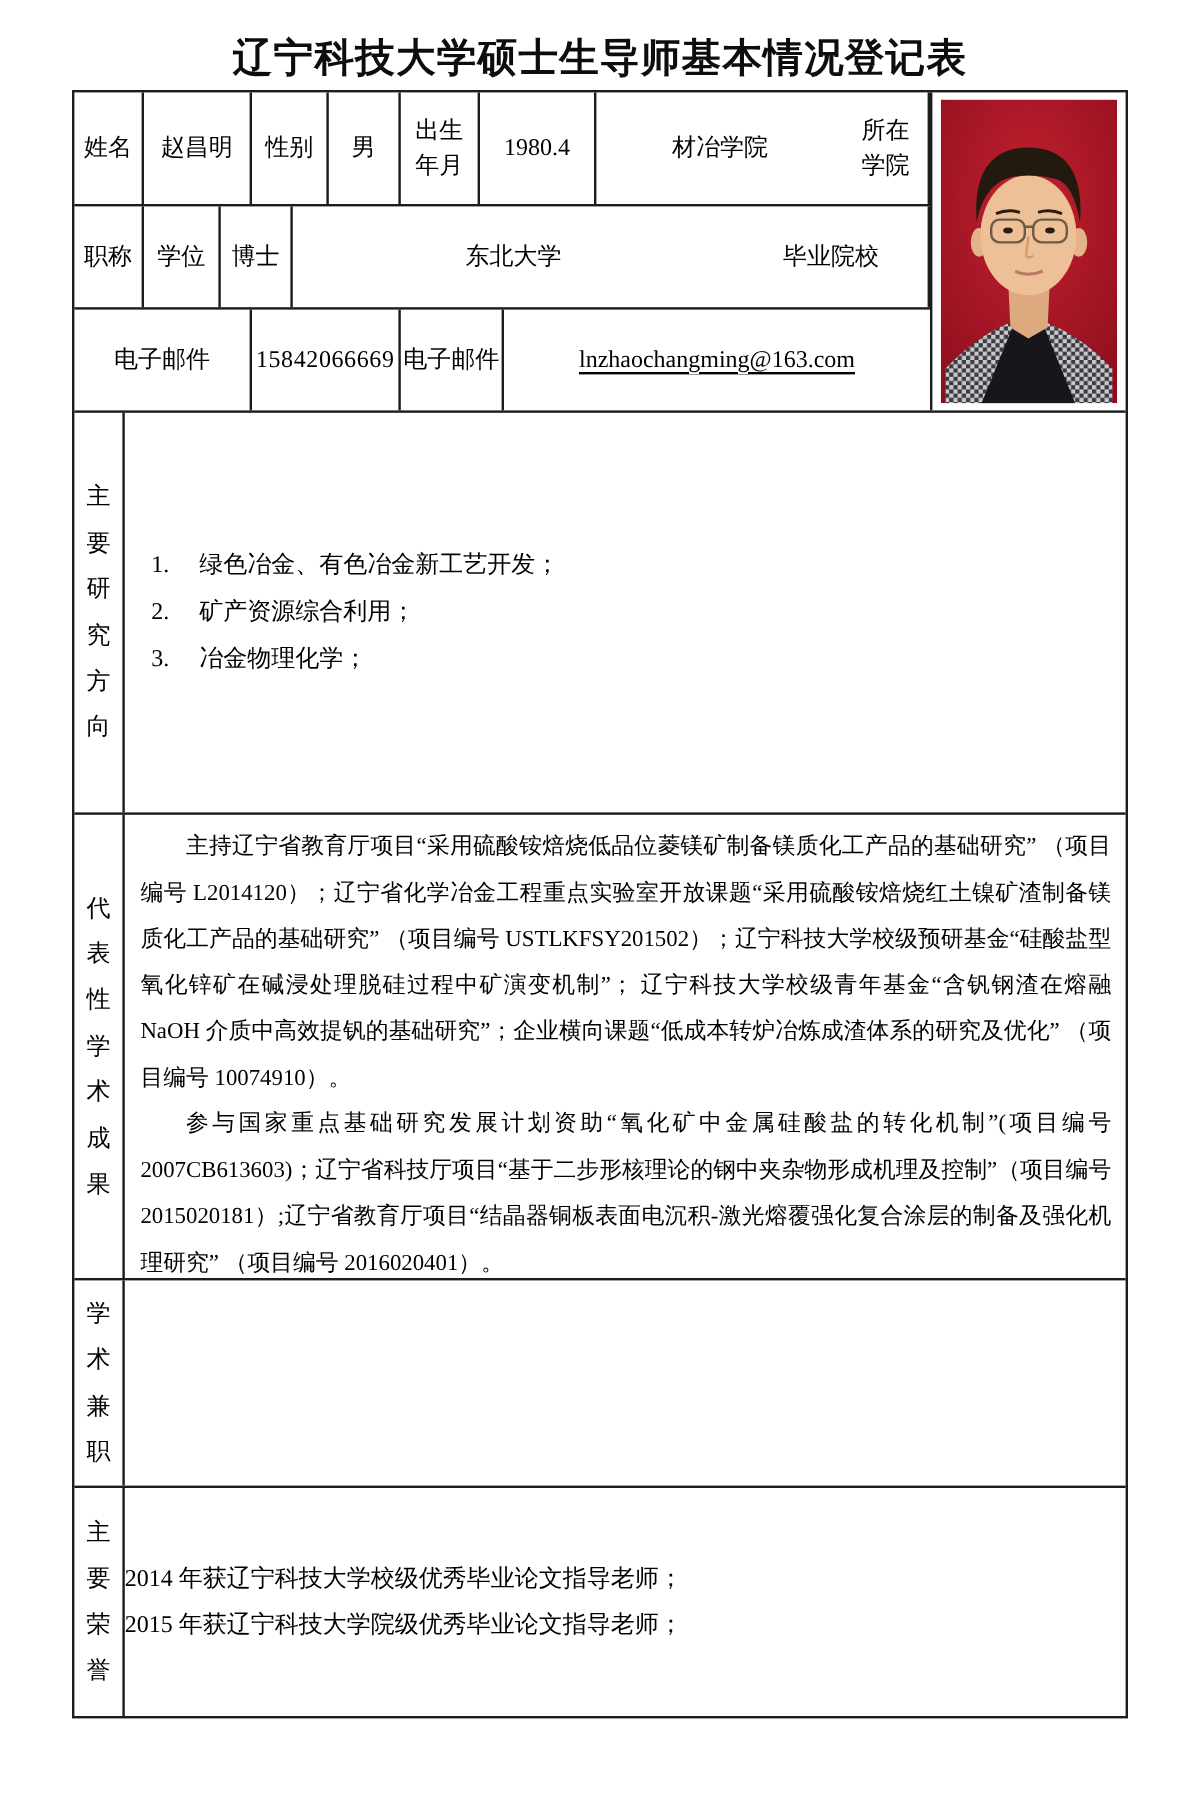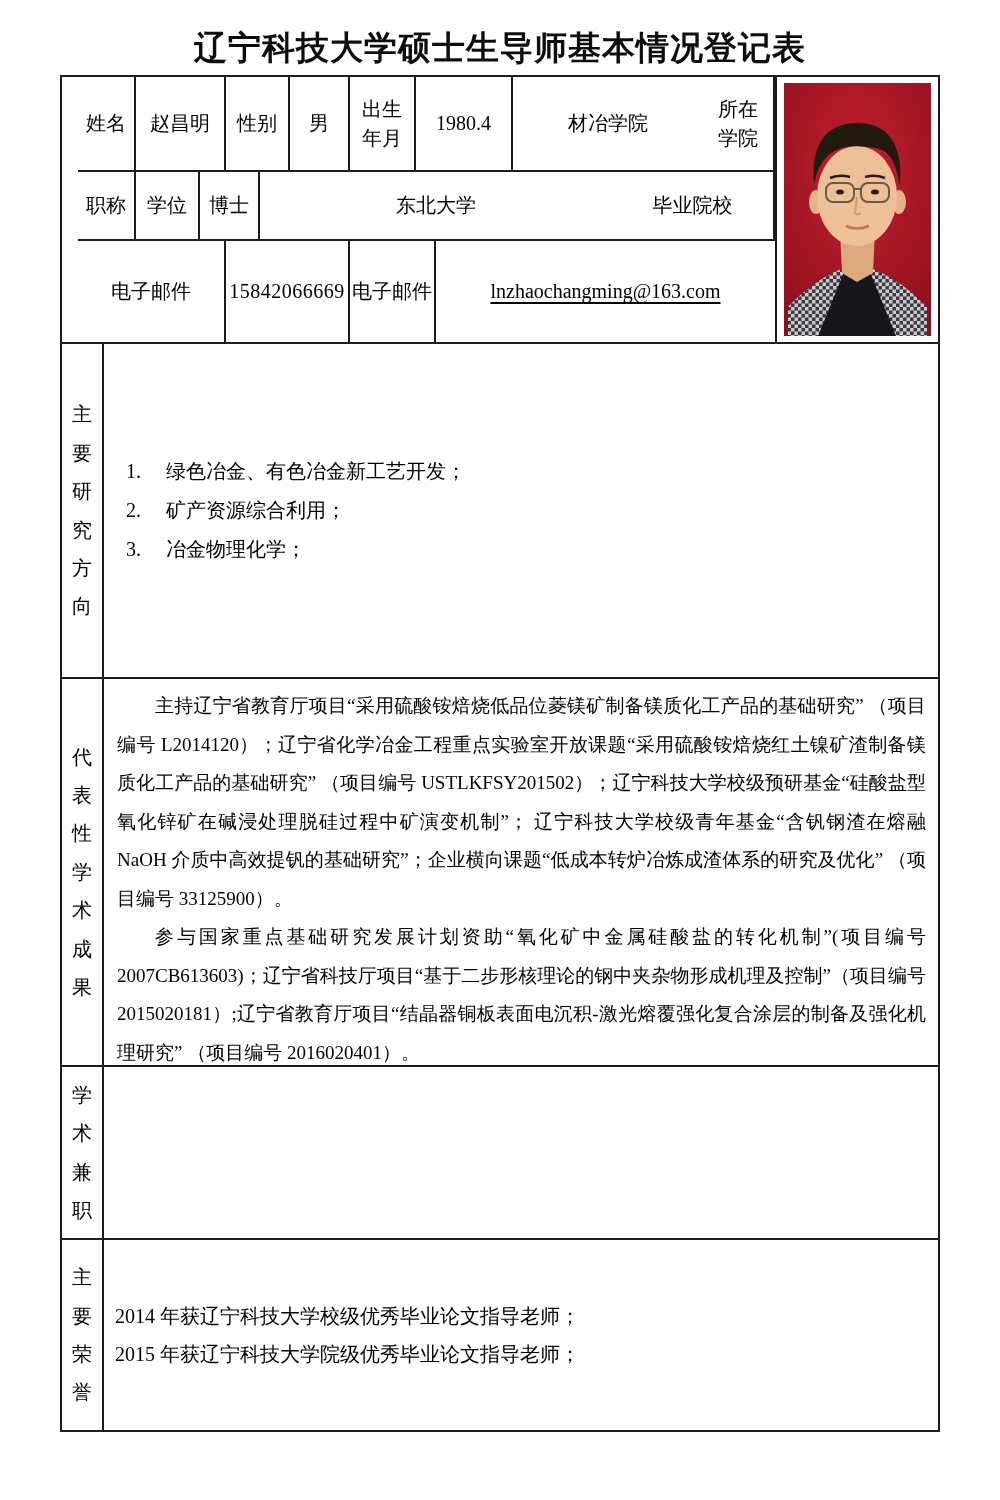--- a/index.html
+++ b/index.html
@@ -11,40 +11,40 @@
                font-size:33px; font-weight:bold; letter-spacing:1px; color:#0d0d0d; }
 
   .tbl { position:absolute; left:60px; top:75px; width:880px; height:1357px;
          border:2px solid #1c1c1c; display:flex; flex-direction:column; background:#fff; }
 
   .bb { border-bottom:2px solid #1c1c1c; }
   .br { border-right:2px solid #1c1c1c; }
 
   .top { display:flex; height:267px; }
   .top-left { width:715px; display:flex; flex-direction:column; }
-  .trow { display:flex;margin-left:16px; }
+  .trow { display:flex; }
   .c { display:flex; align-items:center; justify-content:center;
        font-size:20px; text-align:center; line-height:1.45; }
   .wrap2 { width:2.3em; word-break:break-all; }
 
   .photo-cell { flex:1; display:flex; align-items:center; justify-content:center; }
 
   .section { display:flex; }
   .vlabel { width:42px; display:flex; align-items:center; justify-content:center; font-size:20px; }
   .vlabel span { display:block; width:22px; word-break:break-all; line-height:1.92; text-align:center; }
   .content { flex:1; }
 
   .research-content { display:flex; flex-direction:column; justify-content:center; padding-left:16px; }
   .research-item { display:flex; font-size:20px; line-height:1.95; }
   .research-item .num { width:46px; padding-left:6px; }
 
   .ach-content { padding:8px 12px 0 13px; font-size:19px; line-height:38.5px; text-align:justify; }
   .ach-content p { text-indent:2em; }
 
-  .honors-content { display:flex; flex-direction:column; justify-content:center; padding-left:11px; }
+  .honors-content { display:flex; flex-direction:column; justify-content:center; }
   .honors-content div { font-size:20px; line-height:38px; }
 
   .email { text-decoration:underline; text-underline-offset:4px; }
   .phone { letter-spacing:0.5px; }
 </style>
 </head>
 <body>
 
 <div class="page">
 
@@ -63,21 +63,21 @@
           <div class="c br" style="width:66px;">
               <span class="wrap2">出生年月</span>
             </div>
           <div class="c br" style="width:97px;">1980.4</div>
           <div class="c" style="flex:1;">材冶学院</div>
           <div class="c br" style="width:72px;">
               <span class="wrap2">所在学院</span>
             </div>
         </div>
 
-        <div class="trow bb" style="height:69px;">
+        <div class="trow bb" style="height:86px;">
           <div class="c br" style="width:58px;">职称</div>
           <div class="c br" style="width:64px;">学位</div>
           <div class="c br" style="width:60px;">博士</div>
           <div class="c" style="flex:1;">东北大学</div>
           <div class="c br" style="width:163px;">毕业院校</div>
         </div>
 
         <div class="trow" style="flex:1;">
           <div class="c br" style="width:148px;">电子邮件</div>
           <div class="c br phone" style="width:124px;">15842066669</div>
@@ -141,21 +141,21 @@
           <span>冶金物理化学；</span>
         </div>
       </div>
     </div>
 
     <div class="section bb" style="height:388px;">
       <div class="vlabel br">
         <span>代表性学术成果</span>
       </div>
       <div class="content ach-content">
-        <p>主持辽宁省教育厅项目“采用硫酸铵焙烧低品位菱镁矿制备镁质化工产品的基础研究” （项目编号 L2014120）；辽宁省化学冶金工程重点实验室开放课题“采用硫酸铵焙烧红土镍矿渣制备镁质化工产品的基础研究” （项目编号 USTLKFSY201502）；辽宁科技大学校级预研基金“硅酸盐型氧化锌矿在碱浸处理脱硅过程中矿演变机制”； 辽宁科技大学校级青年基金“含钒钢渣在熔融 NaOH 介质中高效提钒的基础研究”；企业横向课题“低成本转炉冶炼成渣体系的研究及优化” （项目编号 33125900）。</p>
+        <p>主持辽宁省教育厅项目“采用硫酸铵焙烧低品位菱镁矿制备镁质化工产品的基础研究” （项目编号 L2014120）；辽宁省化学冶金工程重点实验室开放课题“采用硫酸铵焙烧红土镍矿渣制备镁质化工产品的基础研究” （项目编号 USTLKFSY201502）；辽宁科技大学校级预研基金“硅酸盐型氧化锌矿在碱浸处理脱硅过程中矿演变机制”； 辽宁科技大学校级青年基金“含钒钢渣在熔融 NaOH 介质中高效提钒的基础研究”；企业横向课题“低成本转炉冶炼成渣体系的研究及优化” （项目编号 10074910）。</p>
         <p>参与国家重点基础研究发展计划资助“氧化矿中金属硅酸盐的转化机制”(项目编号 2007CB613603)；辽宁省科技厅项目“基于二步形核理论的钢中夹杂物形成机理及控制”（项目编号 2015020181）;辽宁省教育厅项目“结晶器铜板表面电沉积-激光熔覆强化复合涂层的制备及强化机理研究” （项目编号 2016020401）。</p>
       </div>
     </div>
 
     <div class="section bb" style="height:173px;">
       <div class="vlabel br">
         <span>学术兼职</span>
       </div>
       <div class="content"></div>
     </div>

